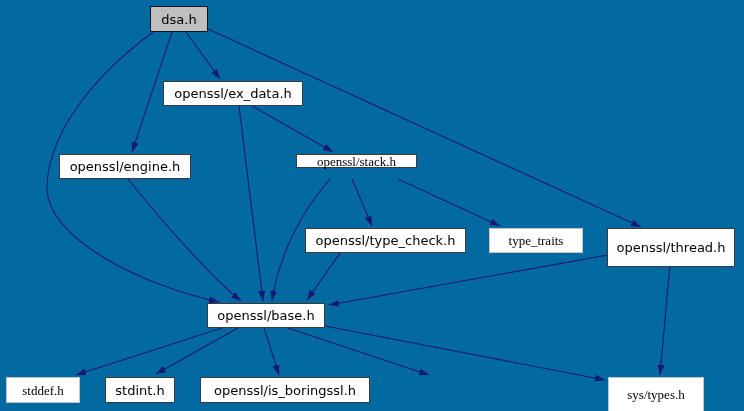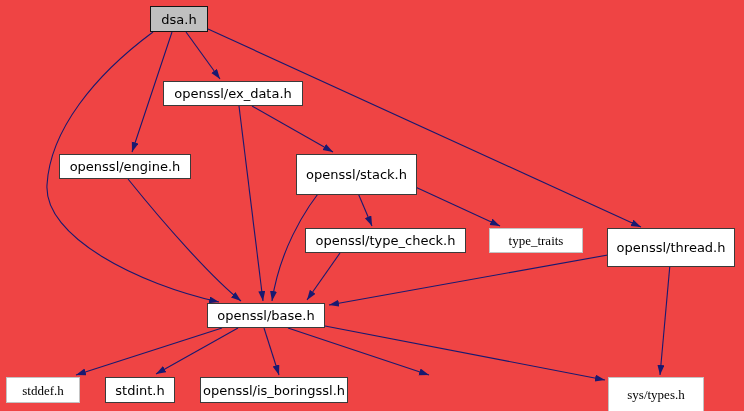--- a/index.html
+++ b/index.html
@@ -5,21 +5,21 @@
   html, body {
     margin: 0;
     padding: 0;
     background: #ffffff;
     font-family: "DejaVu Sans", "Liberation Sans", sans-serif;
   }
   .graph {
     position: relative;
     width: 744px;
     height: 411px;
-    background: #ef4444;
+    background: #0369a1;
     overflow: hidden;
   }
   .edges {
     position: absolute;
     left: 0;
     top: 0;
     width: 744px;
     height: 411px;
   }
   .node {
@@ -85,21 +85,21 @@
   </div>
 
   <div class="node" style="left:163px; top:81px; width:140px; height:25px;">
     <span>openssl/ex_data.h</span>
   </div>
 
   <div class="node" style="left:59px; top:154px; width:132px; height:25px;">
     <span>openssl/engine.h</span>
   </div>
 
-  <div class="node" style="left:296px; top:154px; width:121px; height:41px;">
+  <div class="node" style="left:296px; top:154px; width:121px; height:14px;font-family:Liberation Serif, serif;">
     <span>openssl/stack.h</span>
   </div>
 
   <div class="node" style="left:305px; top:228px; width:161px; height:25px;">
     <span>openssl/type_check.h</span>
   </div>
 
   <div class="node external" style="left:489px; top:228px; width:94px; height:25px;">
     <span>type_traits</span>
   </div>
@@ -113,21 +113,21 @@
   </div>
 
   <div class="node external" style="left:6px; top:377px; width:74px; height:26px;">
     <span>stddef.h</span>
   </div>
 
   <div class="node" style="left:105px; top:377px; width:70px; height:26px;">
     <span>stdint.h</span>
   </div>
 
-  <div class="node" style="left:200px; top:377px; width:148px; height:26px;">
+  <div class="node" style="left:200px; top:377px; width:170px; height:26px;">
     <span>openssl/is_boringssl.h</span>
   </div>
 
 
   <div class="node external" style="left:608px; top:377px; width:96px; height:35px;">
     <span>sys/types.h</span>
   </div>
 
 </div>
 

